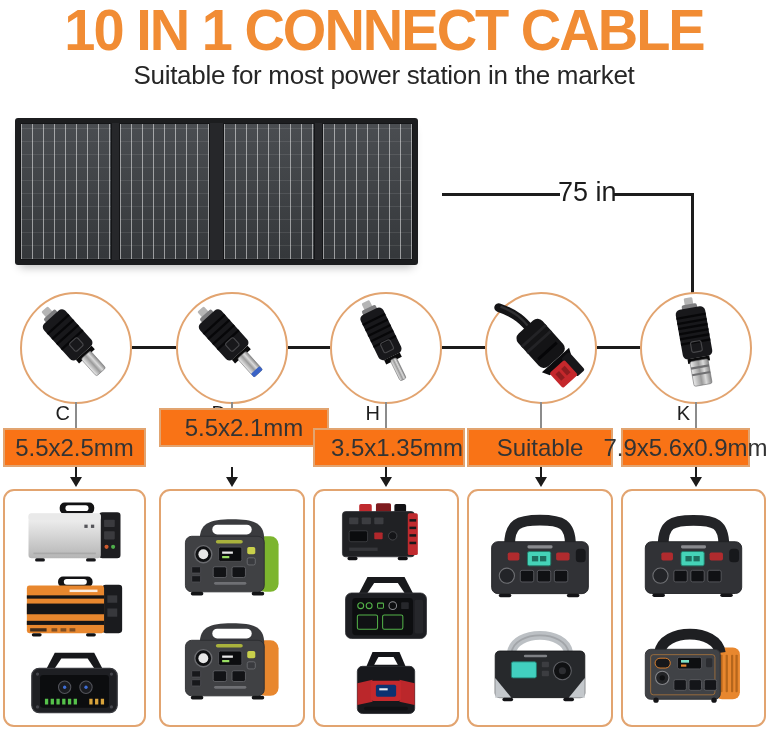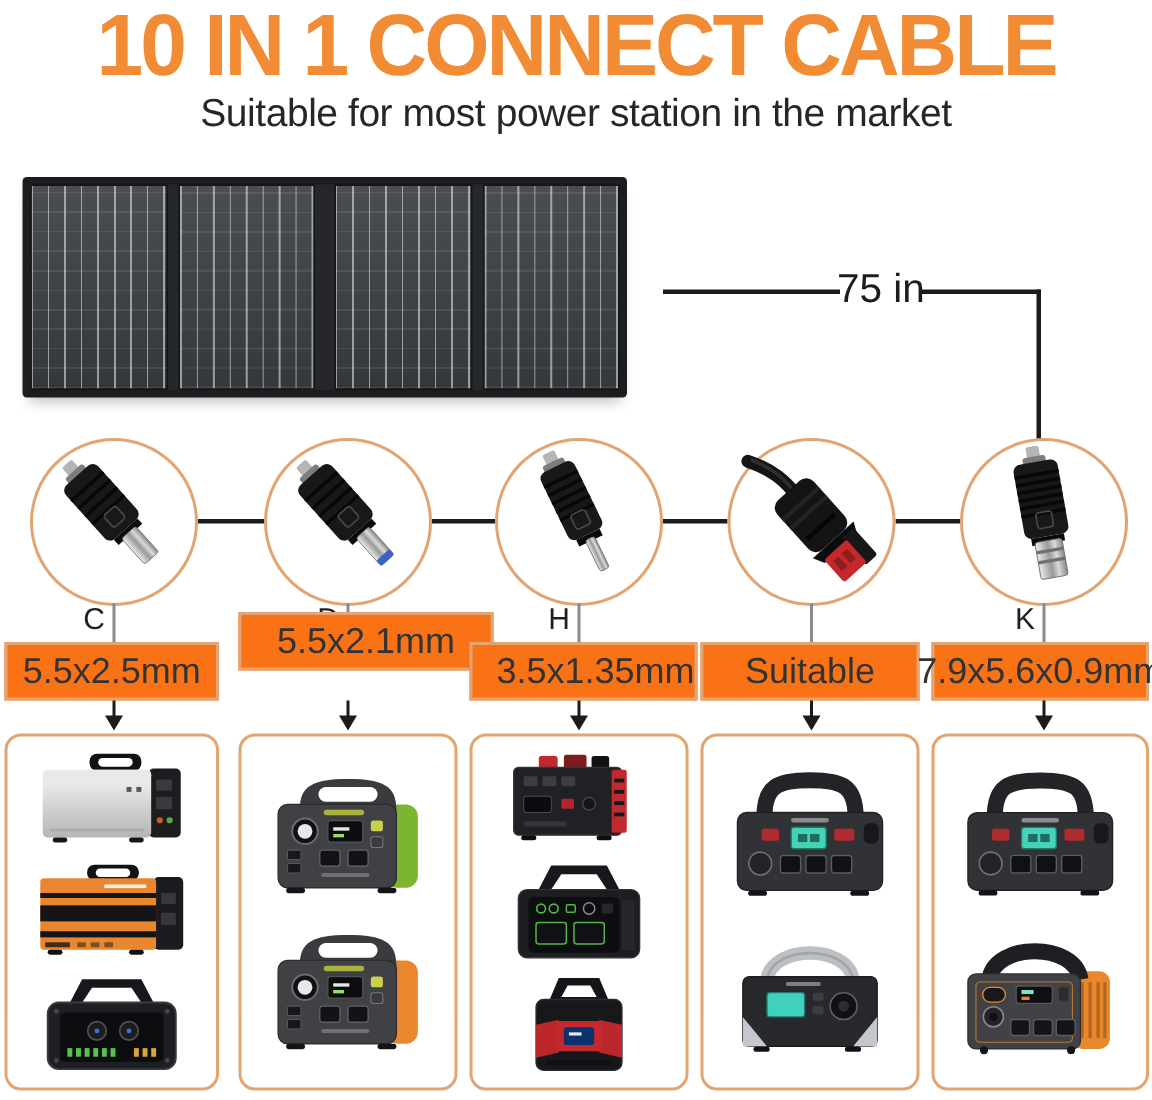--- a/index.html
+++ b/index.html
@@ -434,21 +434,21 @@
       <rect x="-11.5" y="14" width="23" height="5" fill="#0a0a0b"></rect>
       <rect x="-9.5" y="17" width="19" height="26" rx="2" fill="url(#mg4)" stroke="#6e6e70" stroke-width="0.6"></rect>
 
       <rect x="-9.5" y="23" width="19" height="2.2" fill="#707072"></rect>
         <rect x="-9.5" y="30" width="19" height="2.2" fill="#707072"></rect>
     </g>
         </svg>
       </div>
       <div class="abs stub" style="left:695px;top:402px;height:26px;"></div>
       <div class="abs letter" style="left:650px;top:401px;width:40px;">K</div>
-      <div class="abs spec-box" style="left:621px;top:428px;width:145px;">7.9x5.6x0.9mm</div>
+      <div class="abs spec-box" style="left:621px;top:428px;width:129px;">7.9x5.6x0.9mm</div>
       <div class="abs arrow-line" style="left:695px;top:467px;height:11px;"></div>
       <div class="abs arrow-head" style="left:690px;top:477px;"></div>
       <div class="abs prod-box" style="left:621px;top:489px;width:145px;height:238px;">
         <div>
           <svg viewBox="0 0 140 96" width="125" height="86">
   <path d="M36,36 C36,12 46,8 70,8 C94,8 104,12 104,36" fill="none" stroke="#232427" stroke-width="12"></path>
   <rect x="16" y="32" width="108" height="58" rx="7" fill="#313236"></rect>
   <rect x="16" y="32" width="108" height="58" rx="7" fill="none" stroke="#202124"></rect>
   <rect x="110" y="40" width="11" height="15" rx="4" fill="#17181b"></rect>
   <rect x="56" y="36" width="28" height="3.5" rx="1.5" fill="#8a8b8f"></rect>

